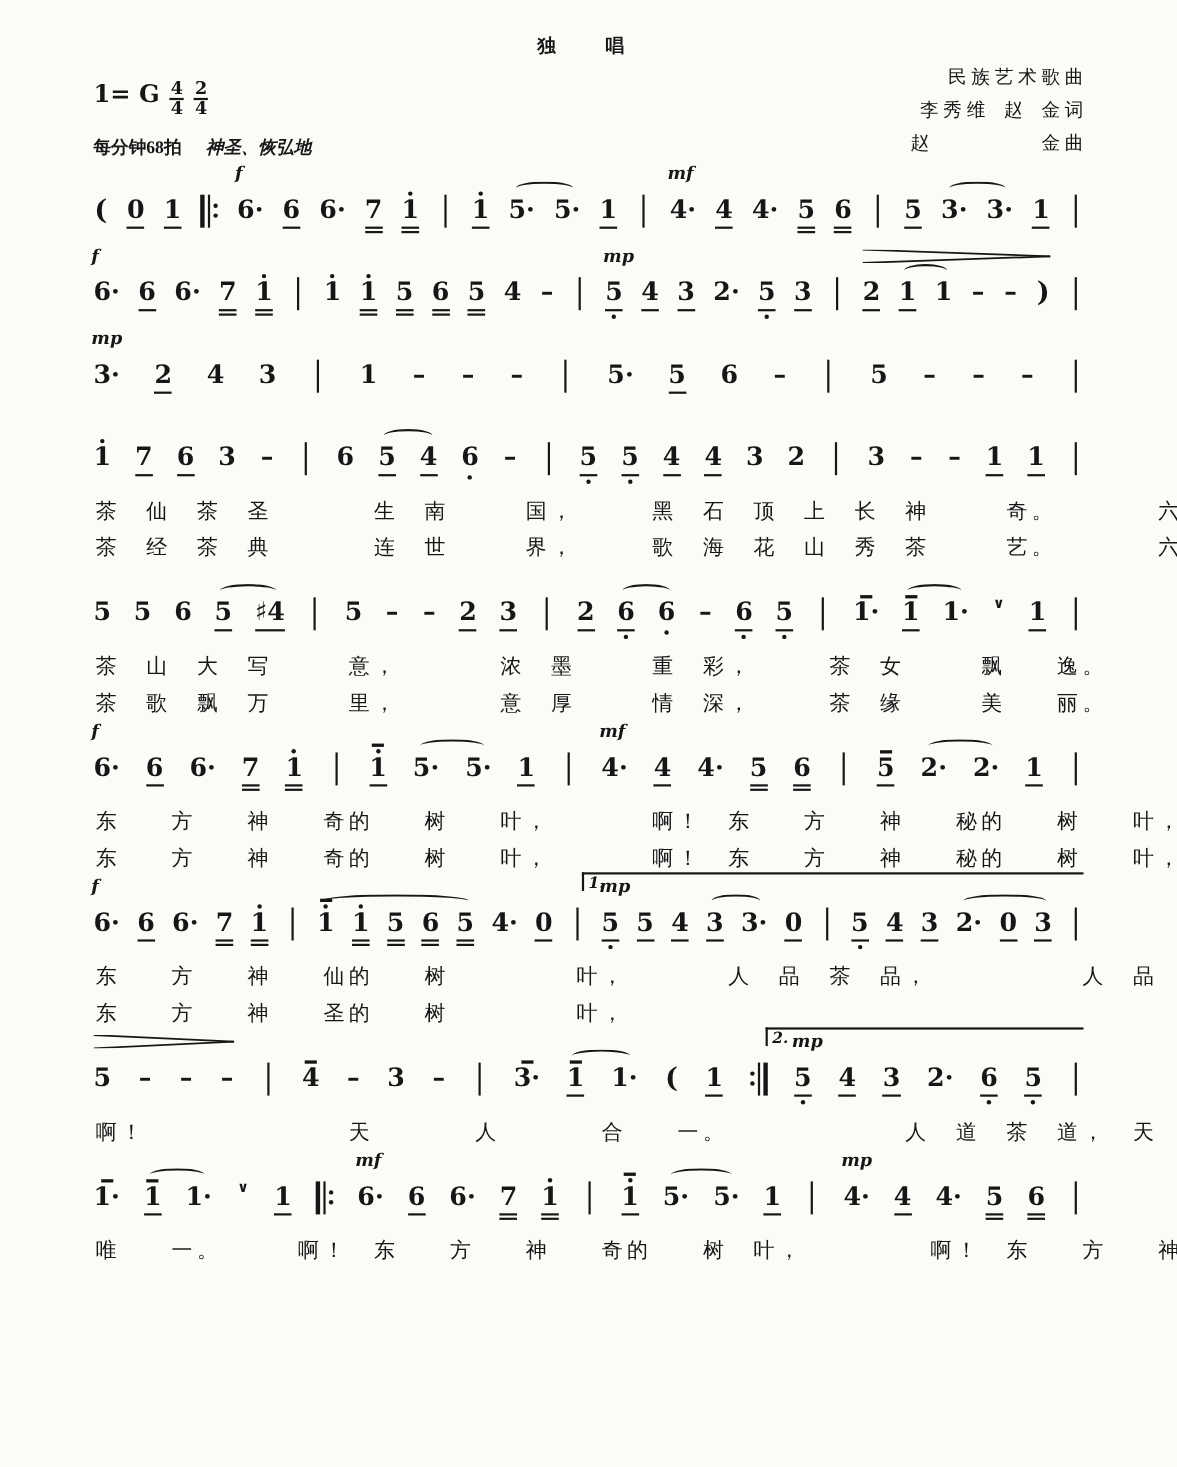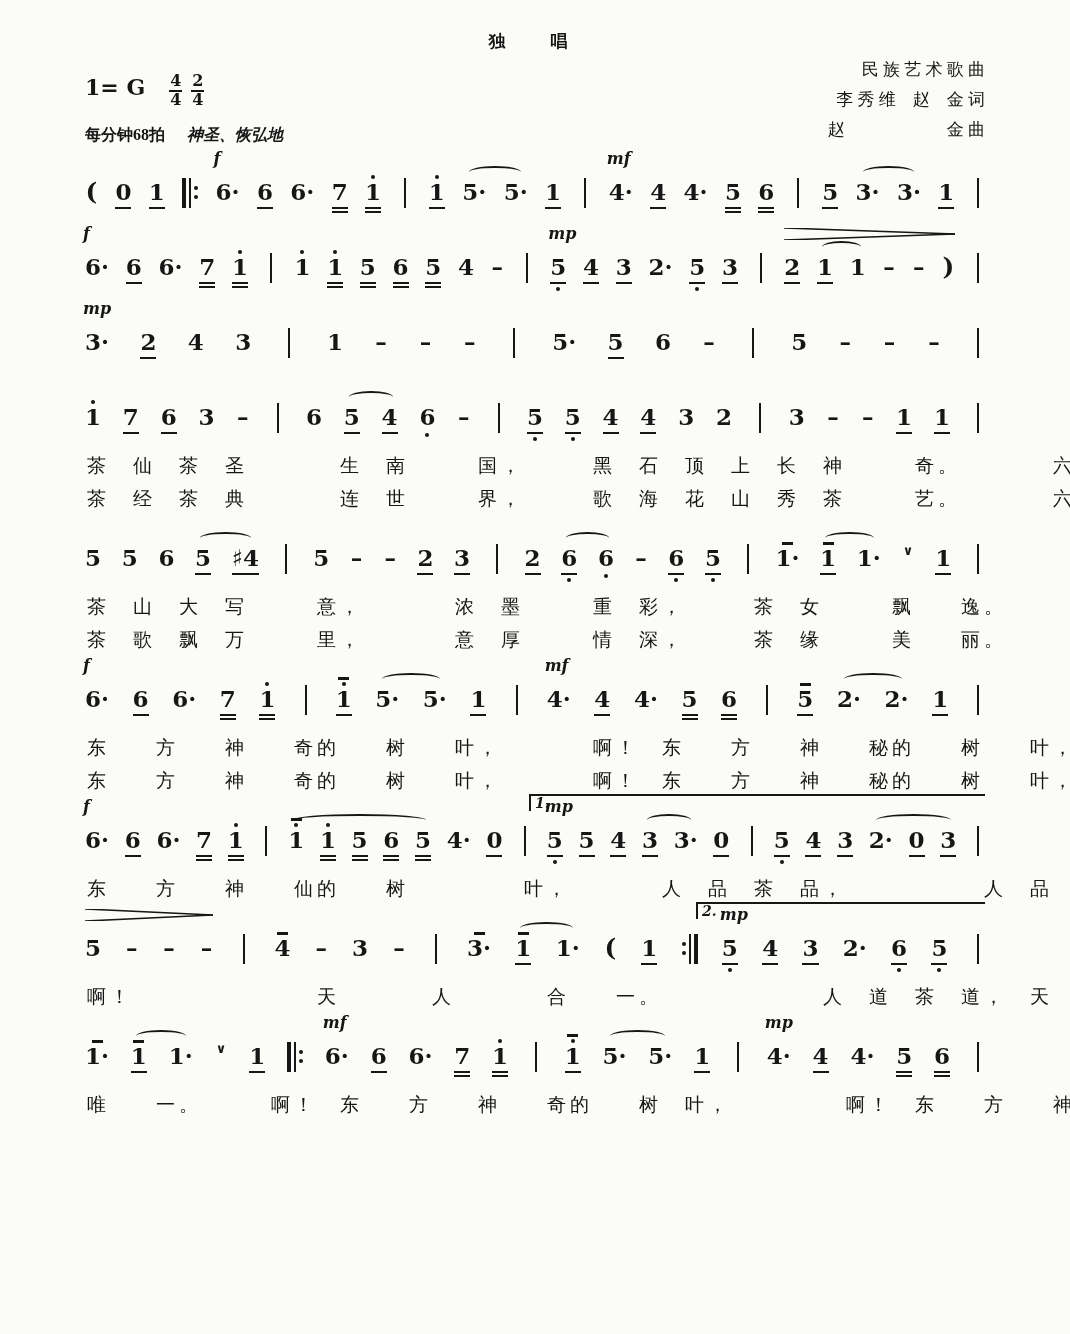--- a/index.html
+++ b/index.html
@@ -6,21 +6,21 @@
   body{
     width:1070px;height:1334px;overflow:hidden;
     background:#fbfbf8;color:#161616;
     font-family:"DejaVu Serif","Liberation Serif",serif;
   }
   .page{padding:26px 85px 0 85px;}
   .title{text-align:center;font-size:35px;font-weight:bold;letter-spacing:3px;margin-top:20px;}
   .subtitle{text-align:center;font-size:17px;font-weight:bold;letter-spacing:14px;margin-top:4px;}
   .meta{display:flex;justify-content:space-between;margin-top:2px;}
   .meta-left{padding-top:10px;}
-  .keysig{font-size:22px;font-weight:bold;display:flex;align-items:center;gap:15px;}
+  .keysig{font-size:22px;font-weight:bold;display:flex;align-items:center;}
   .ts{display:inline-flex;flex-direction:column;align-items:center;font-size:16px;line-height:1.05;margin-left:9px;font-weight:bold;}
   .tsn{border-bottom:2px solid #161616;padding:0 1px;}
   .tempo{font-size:16px;font-weight:bold;margin-top:16px;font-family:"Liberation Serif",serif;}
   .tempo .expr{margin-left:18px;font-style:italic;}
   .credits{font-size:17px;line-height:1.75;text-align:right;font-family:"Liberation Serif",serif;}
   .score{margin-top:6px;}
   .system{margin-bottom:13px;}
   .notes{display:flex;justify-content:space-between;align-items:flex-start;position:relative;height:58px;margin-top:17px;}
   .tok{position:relative;display:flex;flex-direction:column;align-items:center;min-width:13px;}
   .above{height:16px;display:flex;flex-direction:column;align-items:center;justify-content:flex-end;gap:2px;}
@@ -1161,20 +1161,21 @@
           </div>
           <div class="tok bar">
             <div class="bl"></div>
           </div>
           <div class="arc" style="left: 207.8px; width: 133.4px;"></div>
           <div class="arc" style="left: 561.8px; width: 44px;"></div>
           <div class="arc" style="left: 791.2px; width: 75px;"></div>
           <div class="volta" style="left: 444px; width: 454px;"><span class="volta-label">1.</span></div>
         </div>
         <div class="lyric">东　　方　　神　　仙的　　树　　　　　叶，　　　　人　品　茶　品，　　　　　　人　品　茶　品</div>
+        <div class="lyric">东　　方　　神　　圣的　　树　　　　　叶，</div>
       </div>
       <div class="system">
         <div class="notes">
           <div class="tok">
             <div class="above"></div>
             <div class="main">5</div>
             <div class="below"></div>
           </div>
           <div class="tok">
             <div class="above"></div>

